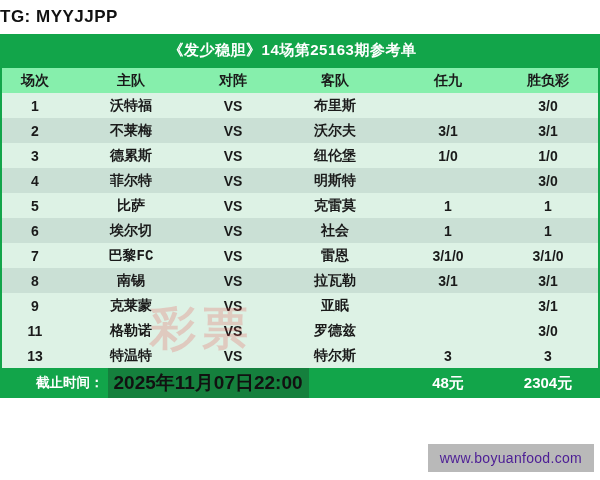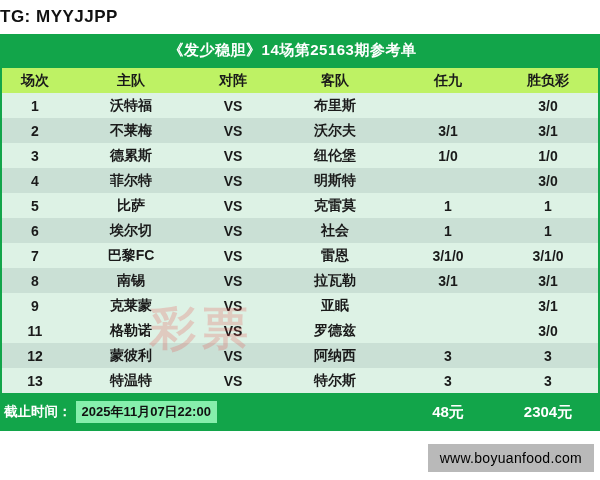--- a/index.html
+++ b/index.html
@@ -60,31 +60,31 @@
   table.grid td, table.grid th {
     text-align: center;
     font-size: 14px;
     font-weight: bold;
     height: 25px;
     padding: 0;
     color: #1a1a1a;
     border: none;
   }
   thead th {
-    background: #bef264;
+    background: #86efac;
     font-size: 14.5px;
     height: 27px;
   }
   th.home-head { color: #e8202a; }
   th.away-head { color: #e8202a; }
   tbody tr.odd td { background: #ffffff; }
   tbody tr.even td { background: #e9eaec; }
   td.no { font-size: 14px; }
   td.vs { font-size: 13px; color: #333333; font-weight: bold; }
-  td.team { font-size: 14.5px; }
+  td.team { font-size: 14.5px; font-family: Liberation Mono, monospace; }
   
   col.c-no { width: 66px; }
   col.c-home { width: 126px; }
   col.c-vs { width: 78px; }
   col.c-away { width: 126px; }
   col.c-ren { width: 100px; }
   col.c-sfc { width: 100px; }
 
   
   .watermark {
@@ -101,56 +101,57 @@
     font-family: "Liberation Sans", sans-serif;
   }
   .grid-wrap { position: relative; z-index: 10; }
   tbody td { position: relative; }
   tbody tr.odd td { background: rgba(255,255,255,0.86); }
   tbody tr.even td { background: rgba(233,234,236,0.86); }
 
   
   .footer {
     position: relative;
-    height: 38px;
+    height: 30px;
     background: #12a54a;
     color: #ffffff;
     font-size: 13.5px;
     font-weight: bold;
     display: flex;
     align-items: center;
     z-index: 10;
+    padding-left: 32px;
   }
   .footer .deadline-label { padding-left: 4px; }
   .footer .deadline-value {
-    background: #86efac;
+    background: #15803d;
     color: #111111;
     padding: 2px 6px;
     margin-left: 4px;
-    font-size: 13px;
+    font-size: 19px;
   }
   .footer .spacer { flex: 1; }
   .footer .amt1 {
     width: 100px;
     text-align: center;
     font-size: 15px;
   }
   .footer .amt2 {
     width: 100px;
     text-align: center;
     font-size: 15px;
     padding-right: 2px;
   }
   
   .site-mark {
     position: absolute;
     right: 6px;
     bottom: 8px;
     background: #b9b9b9;
-    color: #000000;
+    color: #4c1d95;
     font-size: 14px;
     padding: 6px 12px;
     letter-spacing: 0.3px;
     z-index: 15;
   }
 </style>
 </head>
 <body>
 
 <div class="page">
@@ -256,28 +257,20 @@
             <td>3/1</td>
           </tr>
           <tr class="odd">
             <td class="no">11</td>
             <td class="team">格勒诺</td>
             <td class="vs">VS</td>
             <td class="team">罗德兹</td>
             <td></td>
             <td>3/0</td>
           </tr>
-          <tr class="even">
-            <td class="no">12</td>
-            <td class="team">蒙彼利</td>
-            <td class="vs">VS</td>
-            <td class="team">阿纳西</td>
-            <td>3</td>
-            <td>3</td>
-          </tr>
           <tr class="odd">
             <td class="no">13</td>
             <td class="team">特温特</td>
             <td class="vs">VS</td>
             <td class="team">特尔斯</td>
             <td>3</td>
             <td>3</td>
           </tr>
         </tbody>
       </table>

